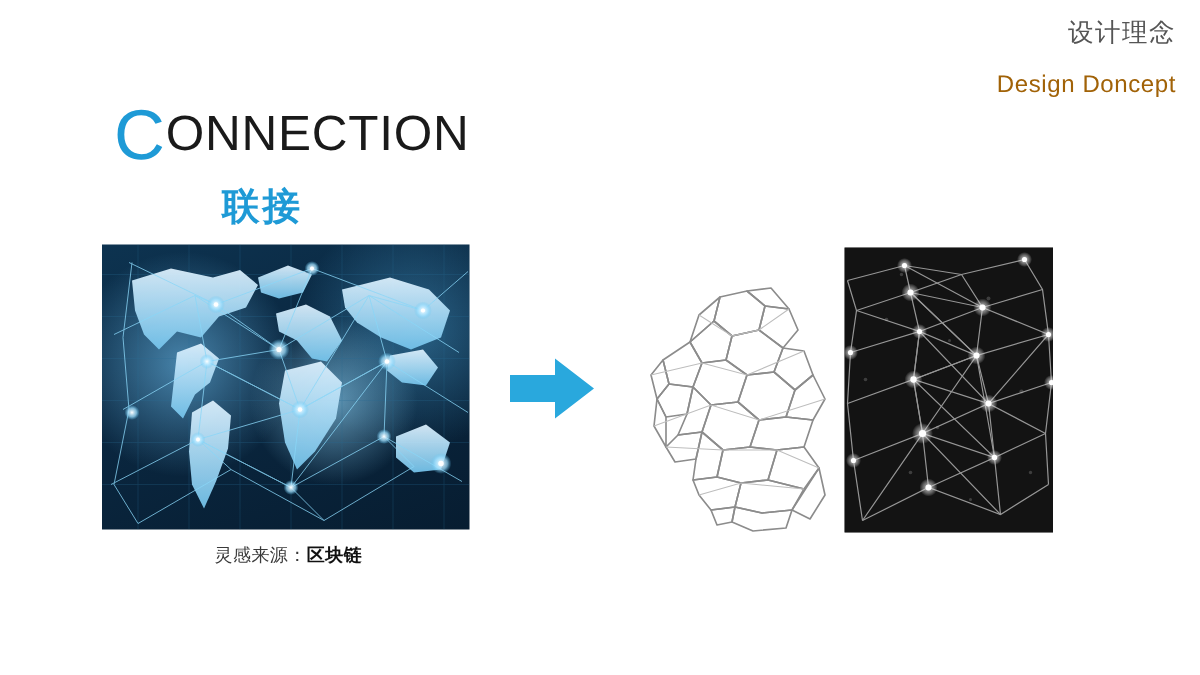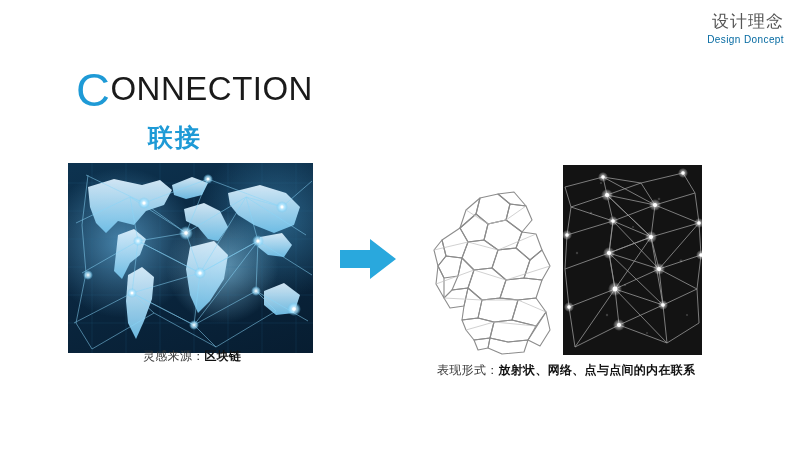--- a/index.html
+++ b/index.html
@@ -24,24 +24,24 @@
     text-align: right;
     line-height: 1.15;
   }
   .header-cn {
     font-size: 17px;
     color: #555555;
     letter-spacing: 1px;
     font-weight: 400;
   }
   .header-en {
-    font-size: 10px;
-    color: #0369a1;
+    font-size: 16px;
+    color: #a16207;
     letter-spacing: 0.4px;
-    margin-top: 2px;
+    margin-top: 16px;
   }
 
   
   .title-block {
     position: absolute;
     left: 76px;
     top: 66px;
   }
   .title-main {
     font-size: 33px;
@@ -121,21 +121,21 @@
   .net-figure svg { position: absolute; inset: 0; }
 
   
   .caption {
     position: absolute;
     font-size: 12px;
     color: #222222;
     white-space: nowrap;
     letter-spacing: 0.3px;
   }
-  .caption-left  { left: 143px; top: 348px; }
+  .caption-left  { left: 143px; top: 362px; }
   .caption-right { left: 437px; top: 362px; }
   .caption .lead   { font-weight: 400; color: #3a3a3a; }
   .caption .strong { font-weight: bold; color: #111111; }
 </style>
 </head>
 <body>
 
 <div class="slide">
 
   <div class="header">
@@ -342,17 +342,14 @@
           <circle cx="40" cy="12" r="1.7"></circle>
         <circle cx="120" cy="8" r="1.7"></circle>
       </g>
     </svg>
   </div>
 
   <div class="caption caption-left">
     <span class="lead">灵感来源：</span><span class="strong">区块链</span>
   </div>
 
-  <div class="caption caption-right">
-    <span class="lead">表现形式：</span><span class="strong">放射状、网络、点与点间的内在联系</span>
-  </div>
 
 </div>
 
 </body></html>

